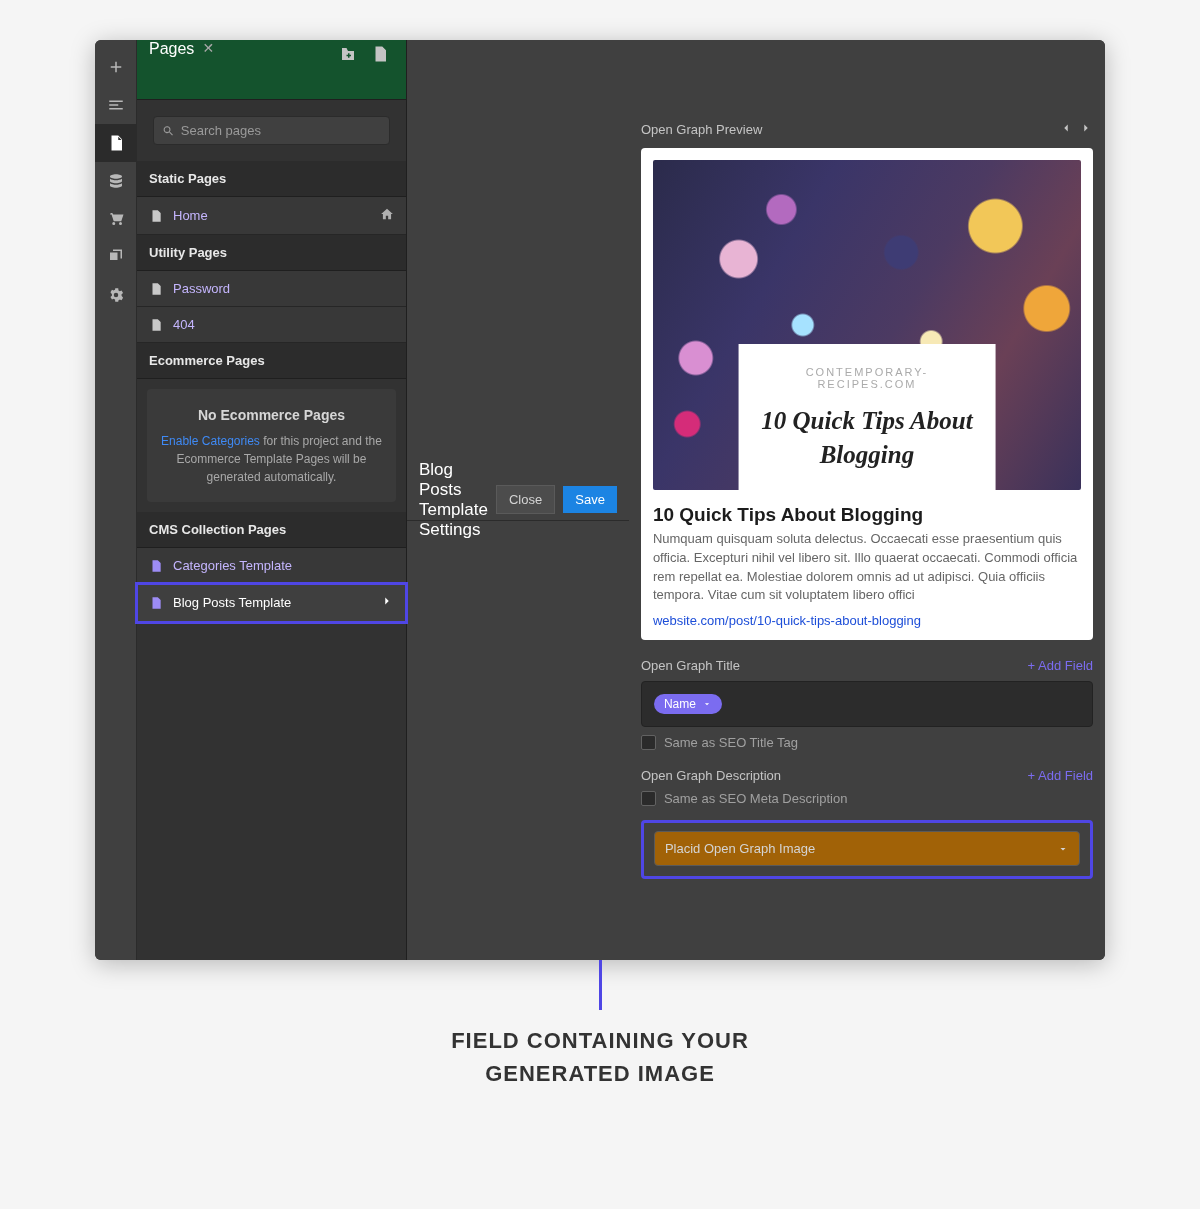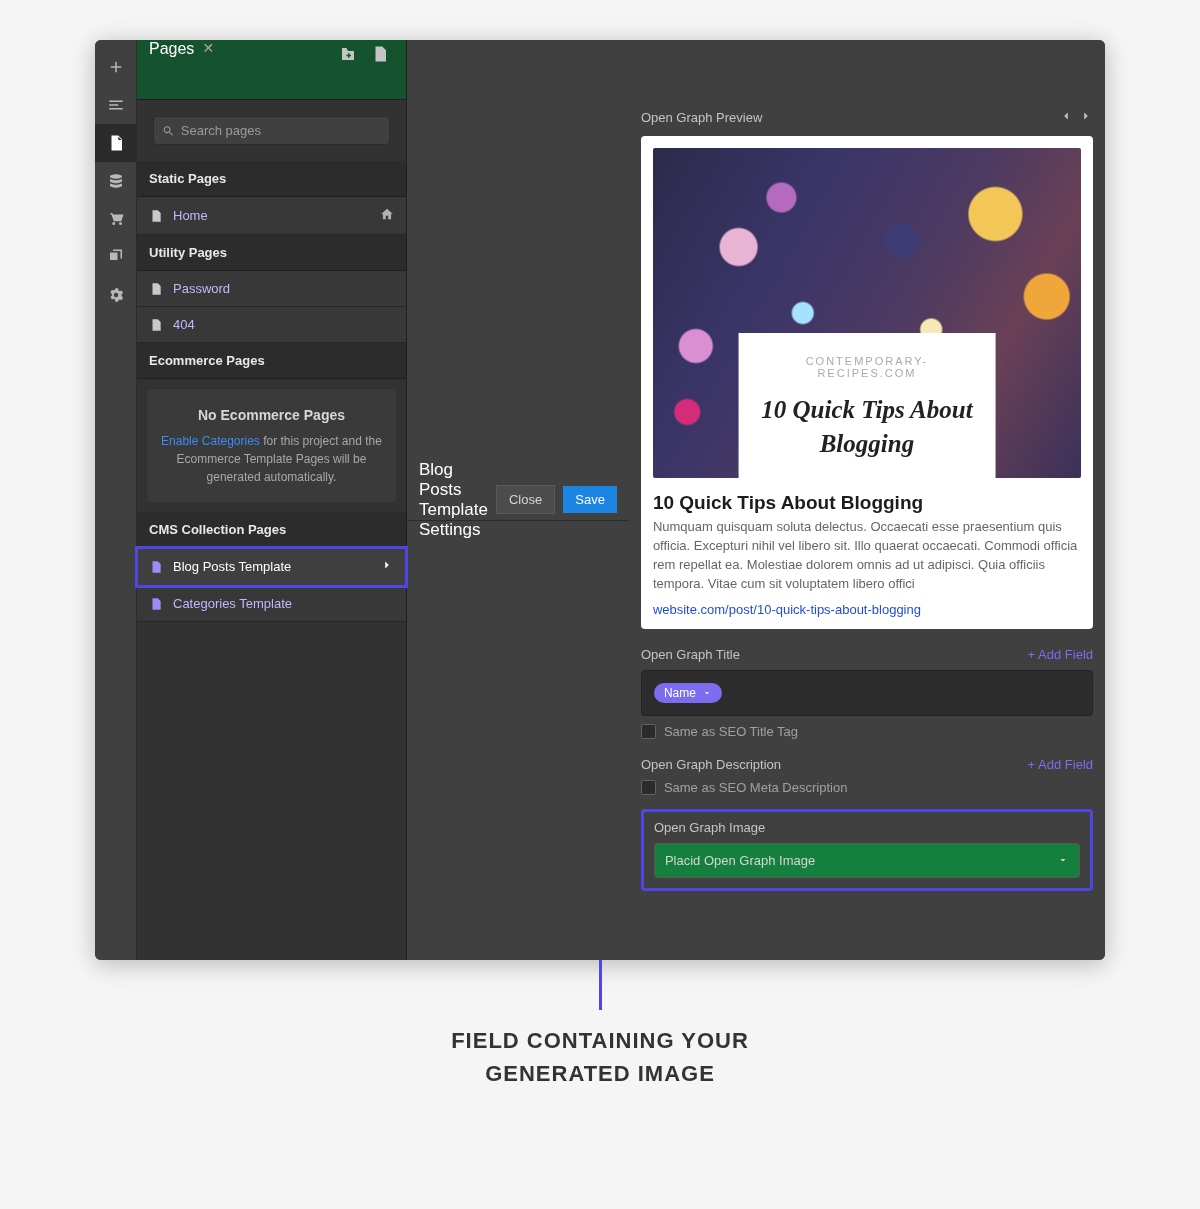--- a/index.html
+++ b/index.html
@@ -282,21 +282,21 @@
   .og-image-block {
     margin-top: 14px;
     border: 3px solid #4f46e5;
     border-radius: 4px;
     padding: 8px 10px 10px;
   }
   .og-image-block .lbl {
     font-size: 13px; color:#c4c4c4; margin-bottom: 8px;
   }
   .select {
-    background: #15803d;
+    background: #a16207;
     border: 1px solid #5a5a5a;
     border-radius: 4px;
     padding: 9px 10px;
     color: #d4d4d4;
     font-size: 13px;
     display:flex; align-items:center;
   }
   .select .sp { flex:1; }
   .select svg { width:12px; height:12px; fill:#d4d4d4; }
 
@@ -422,38 +422,38 @@
 
     <div class="section-label">Ecommerce Pages</div>
     <div class="empty-ecom">
       <div class="title">No Ecommerce Pages</div>
       <div>
         <span class="link">Enable Categories</span><span> for this project and the Ecommerce Template Pages will be generated automatically.</span>
       </div>
     </div>
 
     <div class="section-label">CMS Collection Pages</div>
+    <div class="page-item">
+      <span class="page-icon purple">
+            <svg viewBox="0 0 24 24">
+              <path d="M6 2h9l5 5v15H6z"></path>
+            </svg>
+          </span>
+      <span>Categories Template</span>
+    </div>
     <div class="page-item active">
       <span class="page-icon purple">
             <svg viewBox="0 0 24 24">
               <path d="M6 2h9l5 5v15H6z"></path>
             </svg>
           </span>
       <span>Blog Posts Template</span>
       <span class="right-ico"><svg viewBox="0 0 24 24">
               <path d="M9 6l6 6-6 6z"></path>
             </svg></span>
-    </div>
-    <div class="page-item">
-      <span class="page-icon purple">
-            <svg viewBox="0 0 24 24">
-              <path d="M6 2h9l5 5v15H6z"></path>
-            </svg>
-          </span>
-      <span>Categories Template</span>
     </div>
   </div>
 
   <div class="main">
     <div class="main-header">
       <span class="main-title">Blog Posts Template Settings</span>
       <span class="sp"></span>
       <button class="btn close">Close</button>
       <button class="btn save">Save</button>
     </div>
@@ -509,21 +509,20 @@
           <span class="sp"></span>
           <span class="add">+ Add Field</span>
         </div>
         <div class="check-row">
           <span class="checkbox"></span>
           <span>Same as SEO Meta Description</span>
         </div>
       </div>
 
       <div class="og-image-block">
-        <div class="lbl">Open Graph Image</div>
         <div class="select">
           <span>Placid Open Graph Image</span>
           <span class="sp"></span>
           <svg viewBox="0 0 24 24">
                 <path d="M7 10l5 5 5-5z"></path>
               </svg>
         </div>
       </div>
 
     </div>

